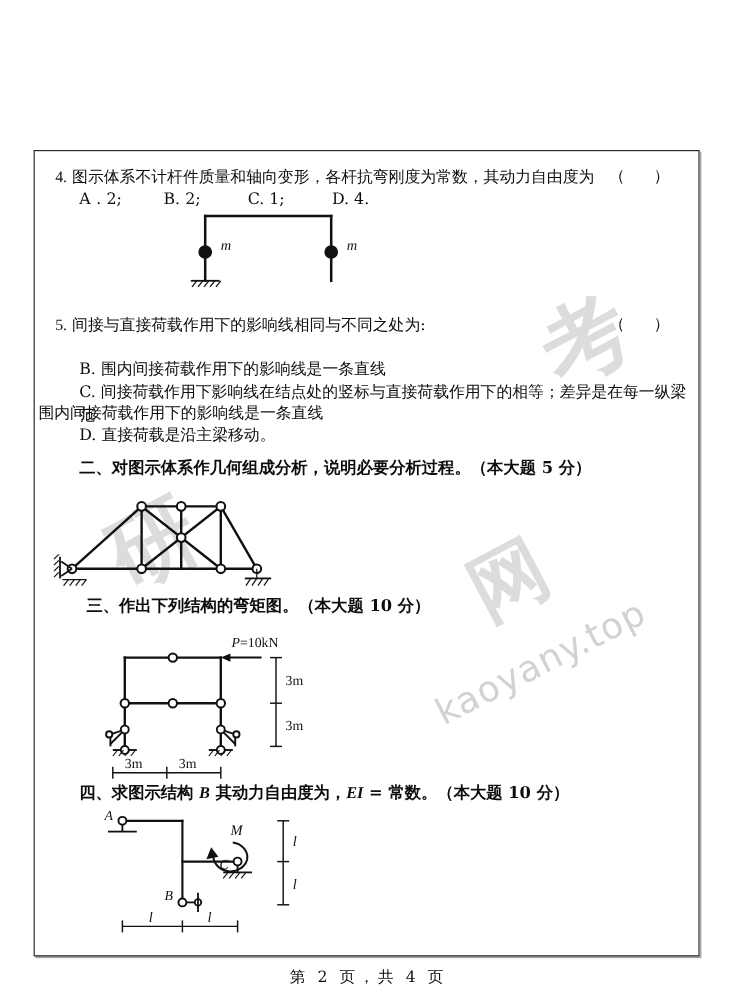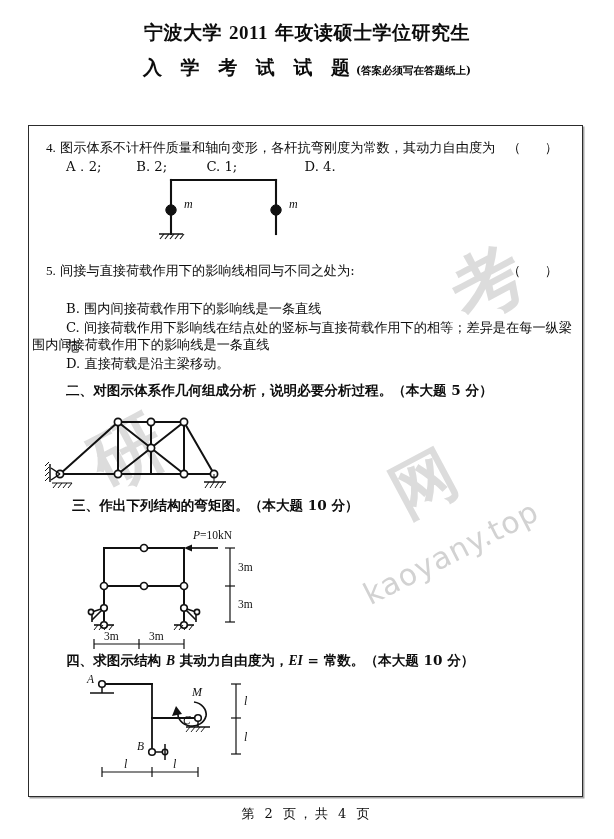--- a/index.html
+++ b/index.html
@@ -72,44 +72,34 @@
 </head>
 <body>
 
 <div class="page">
 
   <div class="wm wm-cjk wm1">考</div>
   <div class="wm wm-cjk wm2">研</div>
   <div class="wm wm-cjk wm4">网</div>
   <div class="wm wm3">kaoyany.top</div>
 
-  <div class="hdr">
-    <div class="hdr-l1">
-      <span>宁波大学</span>
-      <span class="num">2011</span>
-      <span>年攻读硕士学位研究生</span>
-    </div>
-    <div class="hdr-l2">
-      <span class="sp">入 学 考 试 试 题</span><span class="note">(答案必须写在答题纸上)</span>
-    </div>
-  </div>
 
 
   <div class="frame"></div>
 
   <div class="blk" style="left:46px;top:138px;width:522px;">
     <span class="paren">（    ）</span>
     <span class="q-num">4.</span>
     <span>图示体系不计杆件质量和轴向变形，各杆抗弯刚度为常数，其动力自由度为</span>
   </div>
   <div class="blk opts" style="left:66px;top:157px;width:500px;">
     <span class="opt" style="width:66px;">A．2;</span>
     <span class="opt" style="width:66px;">B. 2;</span>
     <span class="opt" style="width:66px;">C. 1;</span>
-    <span class="opt" style="width:66px;margin-left:28px;">D. 4.</span>
+    <span class="opt" style="width:66px;">D. 4.</span>
   </div>
 
   <div class="dg" style="left:150px;top:172px;">
     <svg width="185" height="68" viewBox="0 0 185 68">
       <g stroke="#111" fill="none" stroke-width="2.1" stroke-linecap="square">
 
         <line x1="21" y1="8" x2="126" y2="8"></line>
 
         <line x1="21" y1="8" x2="21" y2="62"></line>
 

